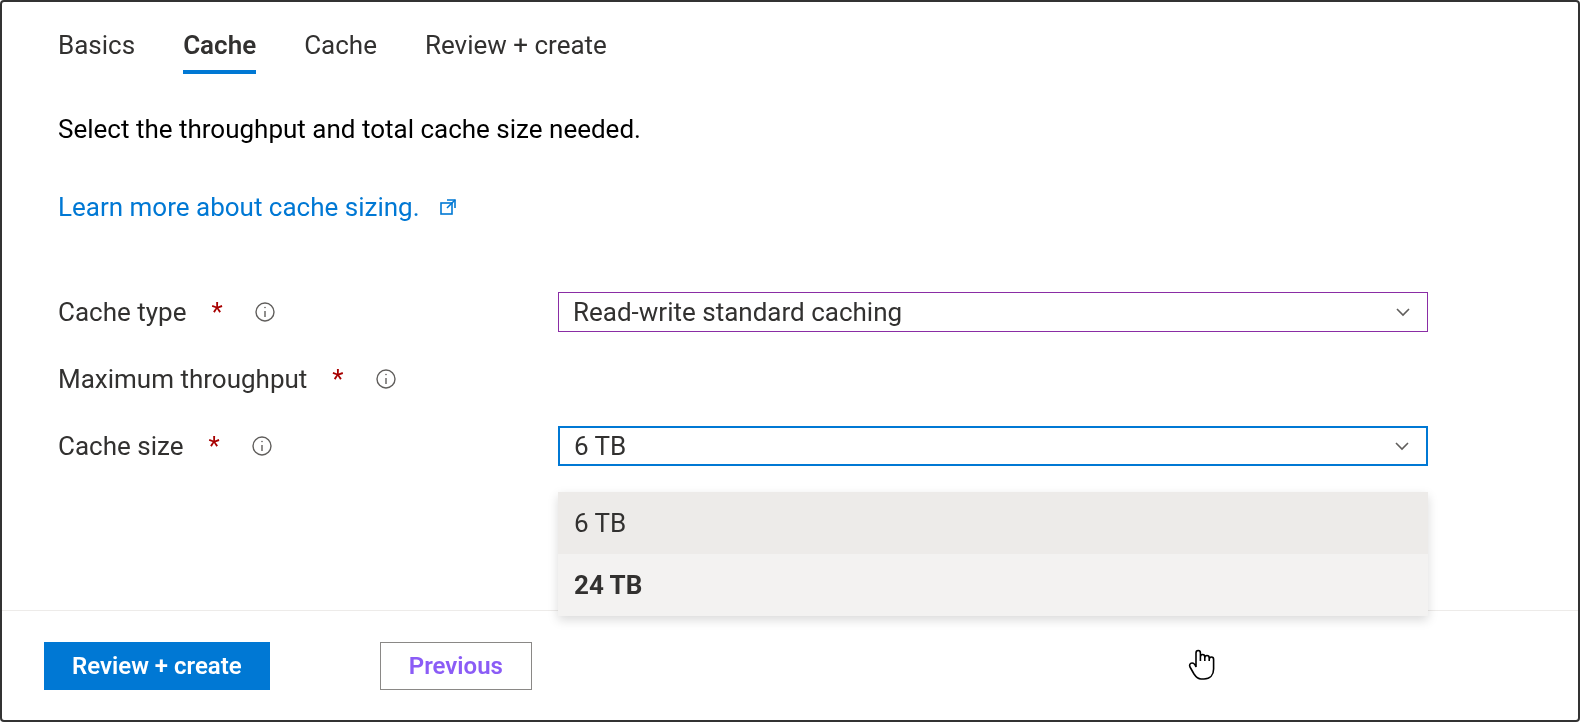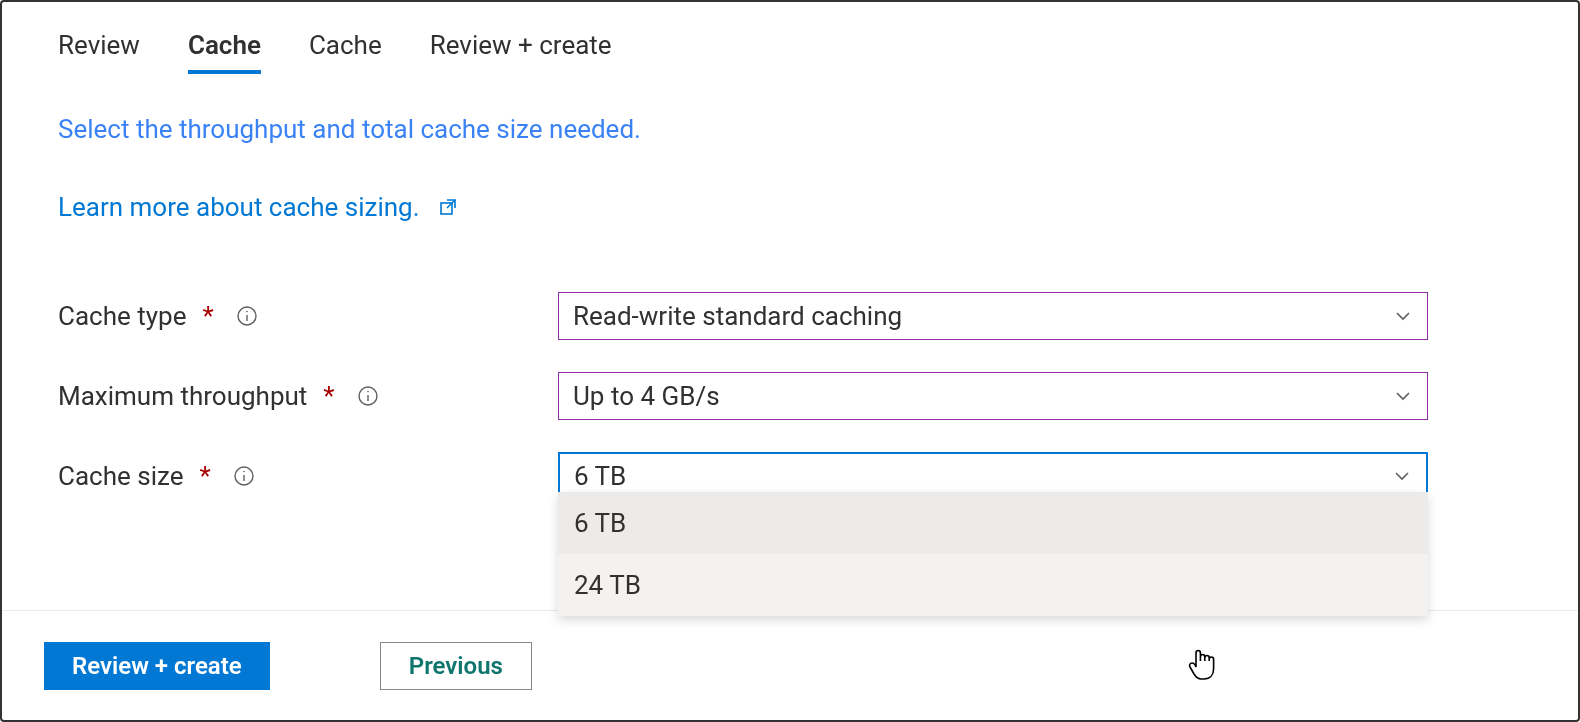--- a/index.html
+++ b/index.html
@@ -34,21 +34,21 @@
       border-bottom: 4px solid transparent;
       font-weight: 400;
     }
     .tab.active {
       font-weight: 600;
       border-bottom: 4px solid #0078d4;
       text-align: right;
     }
     .description {
       font-size: 26px;
-      color: #3b82f6;
+      color: #000000;
       margin-bottom: 48px;
     }
     .learn-link {
       font-size: 26px;
       color: #0078d4;
       text-decoration: none;
       display: inline-flex;
       align-items: center;
       gap: 18px;
       margin-bottom: 70px;
@@ -59,41 +59,41 @@
     }
     .form-row {
       display: flex;
       align-items: center;
       margin-bottom: 32px;
     }
     .label-cell {
       width: 500px;
       display: flex;
       align-items: center;
-      gap: 16px;
+      gap: 25px;
       font-size: 26px;
       color: #323130;
     }
     .required {
       color: #a80000;
       font-size: 26px;
     }
     .info-icon {
       display: inline-flex;
       align-items: center;
       justify-content: center;
       width: 22px;
       height: 22px;
       cursor: pointer;
       margin-left: 6px;
     }
     .select-box {
       flex: 1;
       max-width: 870px;
-      height: 48px;
+      height: 40px;
       border: 1.5px solid #605e5c;
       display: flex;
       align-items: center;
       justify-content: space-between;
       padding: 0 14px;
       font-size: 26px;
       cursor: pointer;
       background: #fff;
     }
     .select-box.validated {
@@ -120,20 +120,21 @@
       align-items: center;
       padding: 0 16px;
       font-size: 26px;
       cursor: pointer;
     }
     .dropdown-item.selected {
       background: #edebe9;
     }
     .dropdown-item.hovered {
       background: #f3f2f1;
+      font-weight: bold;
     }
     .footer {
       position: absolute;
       left: 0;
       right: 0;
       bottom: 0;
       height: 110px;
       border-top: 1px solid #edebe9;
       display: flex;
       align-items: center;
@@ -145,42 +146,42 @@
       color: #fff;
       border: none;
       height: 48px;
       padding: 0 28px;
       font-size: 24px;
       font-weight: 600;
       cursor: pointer;
     }
     .btn-secondary {
       background: #fff;
-      color: #0f766e;
+      color: #8b5cf6;
       border: 1.5px solid #8a8886;
       height: 48px;
       padding: 0 28px;
       font-size: 24px;
       font-weight: 600;
       cursor: pointer;
     }
     .cursor-hand {
       position: absolute;
       left: 1185px;
       top: 645px;
       pointer-events: none;
       z-index: 20;
     }
   </style>
 </head>
 <body>
 
 <div class="content">
   <div class="tabs">
-    <div class="tab">Review</div>
+    <div class="tab">Basics</div>
     <div class="tab active">Cache</div>
     <div class="tab">Cache</div>
     <div class="tab">Review + create</div>
   </div>
 
   <p class="description">Select the throughput and total cache size needed.</p>
 
   <a class="learn-link">
     <span>Learn more about cache sizing.</span>
     <span class="ext-icon">
@@ -219,28 +220,20 @@
       <span>Maximum throughput</span>
       <span class="required">*</span>
       <span class="info-icon">
         <svg width="22" height="22" viewBox="0 0 22 22" fill="none" stroke="#605e5c" stroke-width="1.4">
           <circle cx="11" cy="11" r="9"></circle>
           <circle cx="11" cy="6.5" r="0.8" fill="#605e5c" stroke="none"></circle>
           <path d="M11 10 V16"></path>
         </svg>
       </span>
     </div>
-    <div class="select-box validated">
-      <span>Up to 4 GB/s</span>
-      <span class="chevron">
-        <svg width="20" height="20" viewBox="0 0 20 20" fill="none" stroke="#605e5c" stroke-width="1.6">
-          <path d="M4 7 L10 13 L16 7"></path>
-        </svg>
-      </span>
-    </div>
   </div>
 
   <div class="form-row">
     <div class="label-cell">
       <span>Cache size</span>
       <span class="required">*</span>
       <span class="info-icon">
         <svg width="22" height="22" viewBox="0 0 22 22" fill="none" stroke="#605e5c" stroke-width="1.4">
           <circle cx="11" cy="11" r="9"></circle>
           <circle cx="11" cy="6.5" r="0.8" fill="#605e5c" stroke="none"></circle>

